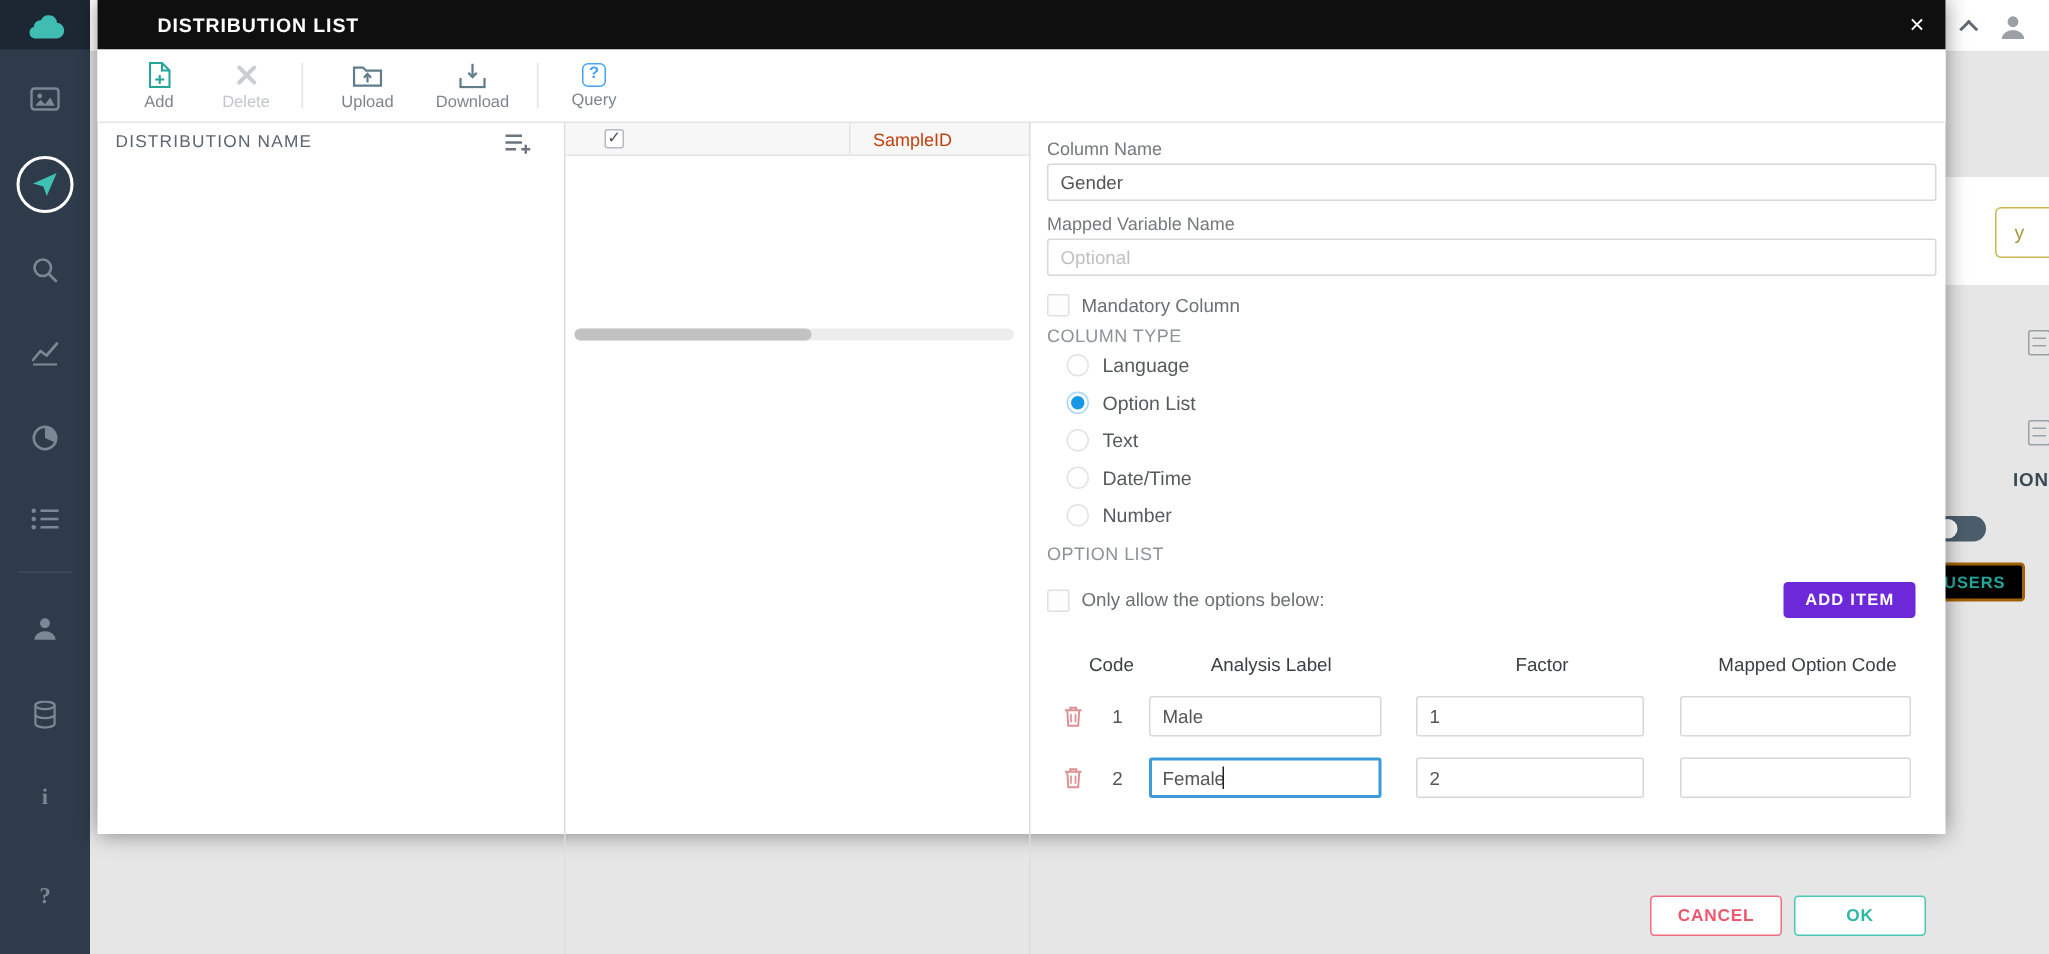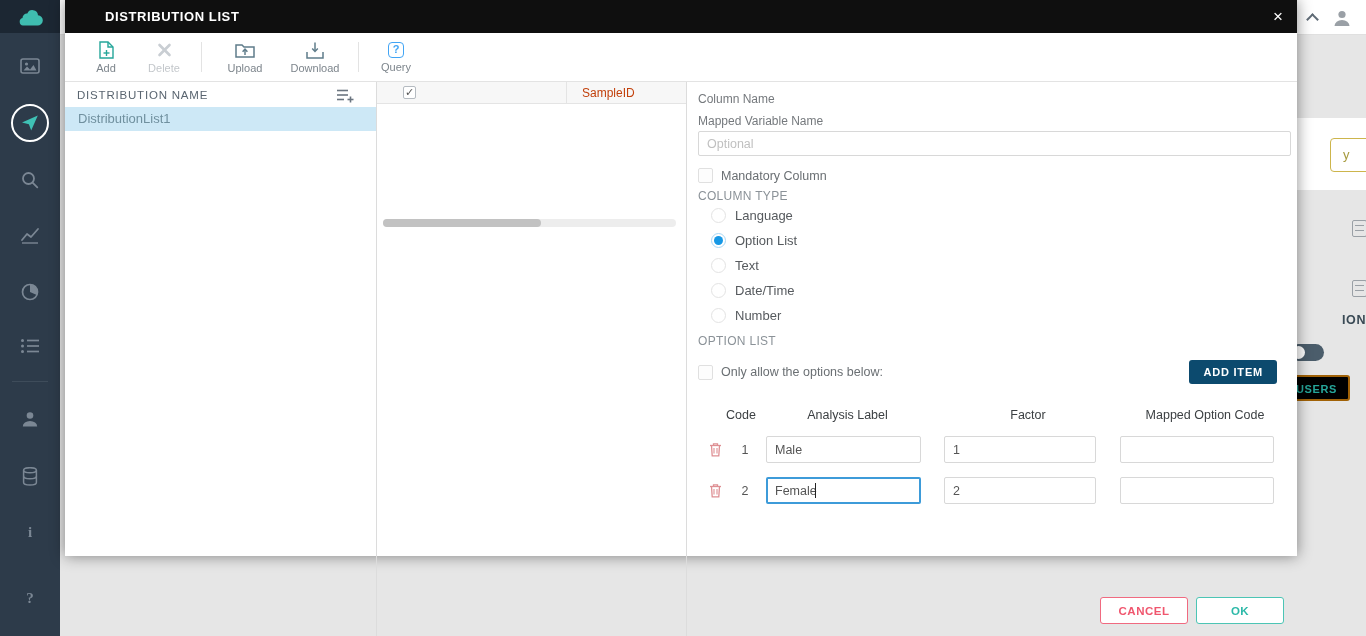--- a/index.html
+++ b/index.html
@@ -75,21 +75,21 @@
   .chk { width:15px; height:15px; border:1px solid #e0e0e0; border-radius:2px; background:#fdfdfd; cursor:pointer; flex:0 0 auto; }
   .chk-label { font-size:12.5px; color:#6a6f73; }
   .sec-label { font-size:12px; color:#8b9298; letter-spacing:0.3px; margin-top:6px; }
   .radios { margin-left:13px; }
   .radio-row { height:25px; display:flex; align-items:center; gap:9px; cursor:pointer; }
   .radio { width:15px; height:15px; border-radius:50%; border:1px solid #e3e3e3; background:#fff; position:relative; flex:0 0 auto; }
   .radio.selected { border-color:#a9d7f5; }
   .radio.selected::after { content:""; position:absolute; left:2px; top:2px; width:9px; height:9px; border-radius:50%; background:#1798e5; }
   .radio-label { font-size:13px; color:#565a5e; }
   .only-row { display:flex; align-items:center; gap:8px; margin-top:12px; margin-right:14px; }
-  .additem-btn { margin-left:auto; height:24px; padding:0 14px; background:#0c4a6e; color:#fff; border:none; border-radius:3px; font-size:11px; font-weight:bold; letter-spacing:0.8px; cursor:pointer; font-family:"Liberation Sans",sans-serif; }
+  .additem-btn { margin-left:auto; height:24px; padding:0 14px; background:#6d28d9; color:#fff; border:none; border-radius:3px; font-size:11px; font-weight:bold; letter-spacing:0.8px; cursor:pointer; font-family:"Liberation Sans",sans-serif; }
   .opt-head { display:flex; margin-top:24px; font-size:12.5px; color:#3c4043; }
   .opt-head .h-code { width:60px; text-align:center; padding-left:26px; }
   .opt-head .h-analysis { width:163px; text-align:center; margin-left:8px; }
   .opt-head .h-factor { width:152px; text-align:center; margin-left:23px; }
   .opt-head .h-mapped { width:154px; text-align:center; margin-left:24px; }
   .opt-row { display:flex; align-items:center; margin-top:14px; }
   .opt-row .c-trash { width:34px; display:flex; justify-content:center; cursor:pointer; }
   .opt-row .c-code { width:26px; text-align:center; font-size:12.5px; color:#555; }
   .opt-ti { height:27px; border:1px solid #d8d8d8; border-radius:2px; padding:0 8px; font:12.5px "Liberation Sans",sans-serif; color:#555; outline:none; background:#fff; }
   .w1 { width:155px; margin-left:8px; }
@@ -254,37 +254,37 @@
         </div>
         <div class="pl-header-icon">
           <svg width="18" height="15" viewBox="0 0 18 15">
               <line x1="1" y1="2.5" x2="12" y2="2.5" stroke="#6b7580" stroke-width="1.6"></line>
               <line x1="1" y1="7" x2="12" y2="7" stroke="#6b7580" stroke-width="1.6"></line>
               <line x1="1" y1="11.5" x2="8" y2="11.5" stroke="#6b7580" stroke-width="1.6"></line>
               <line x1="14.5" y1="8.5" x2="14.5" y2="14.5" stroke="#6b7580" stroke-width="1.6"></line>
               <line x1="11.5" y1="11.5" x2="17.5" y2="11.5" stroke="#6b7580" stroke-width="1.6"></line>
             </svg>
         </div>
-        <div class="pl-item">DistributionList1</div>
       </div>
 
       <div class="panel-grid">
         <div class="grid-head">
           <div class="grid-col1">
             <span class="cbx">✓</span>
           </div>
           <div class="grid-col2">SampleID</div>
         </div>
         <div class="hscroll">
           <div class="hscroll-thumb"></div>
         </div>
       </div>
 
       <div class="panel-form">
         <div class="f-label">Column Name</div>
+        <input class="ti" type="text" value="Gender" style="">
 
         <div class="f-label second">Mapped Variable Name</div>
         <input class="ti" type="text" placeholder="Optional" style="">
 
         <div class="chk-row">
           <span class="chk"></span>
           <span class="chk-label">Mandatory Column</span>
         </div>
 
         <div class="sec-label">COLUMN TYPE</div>

